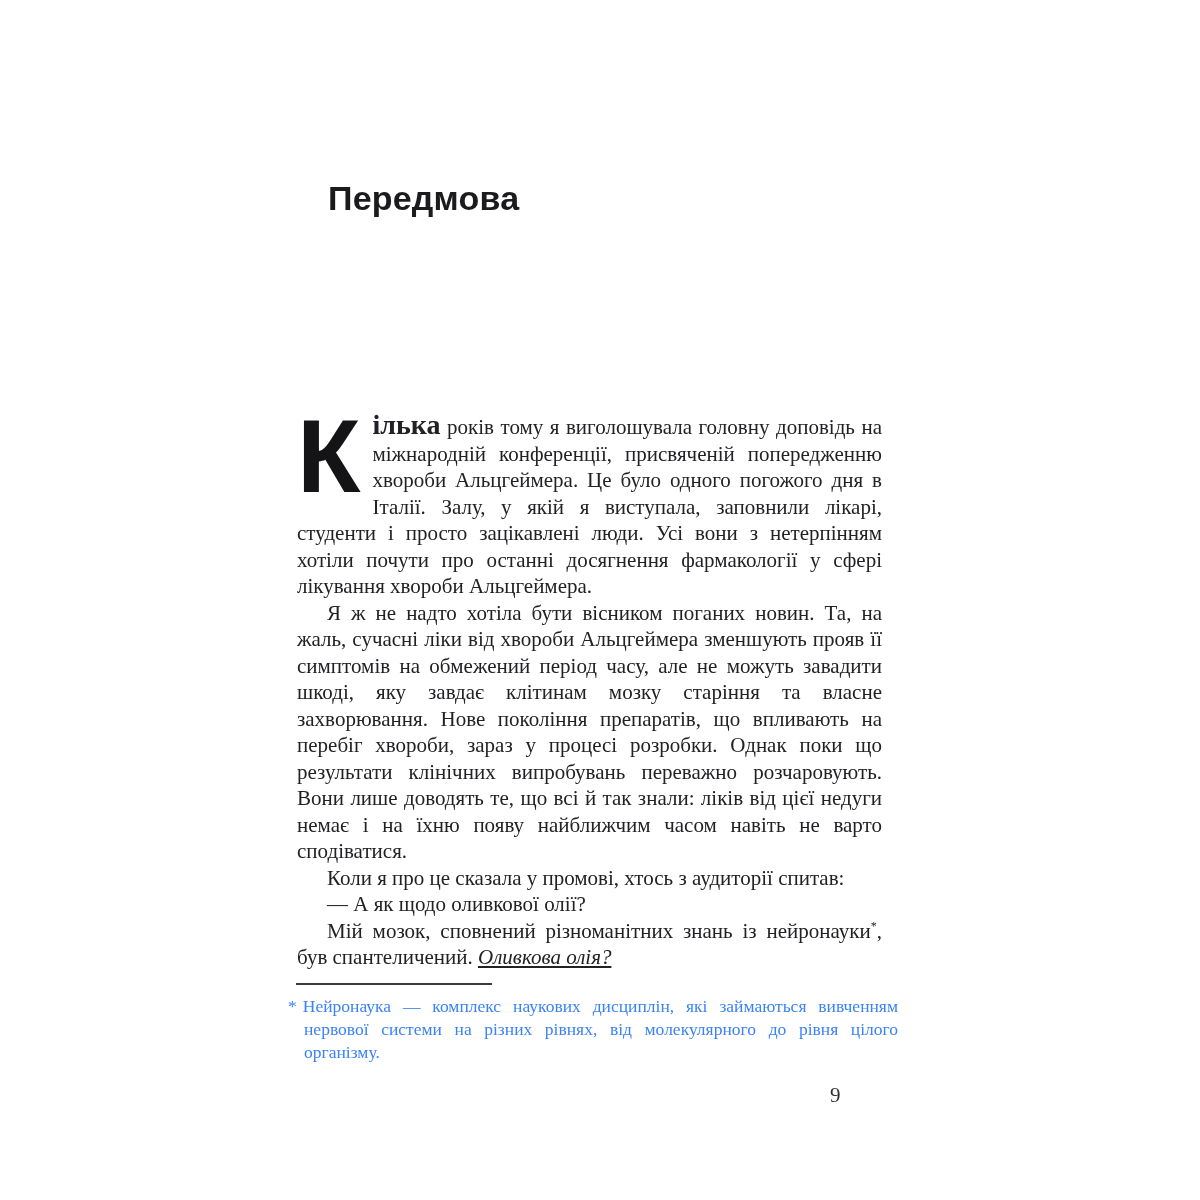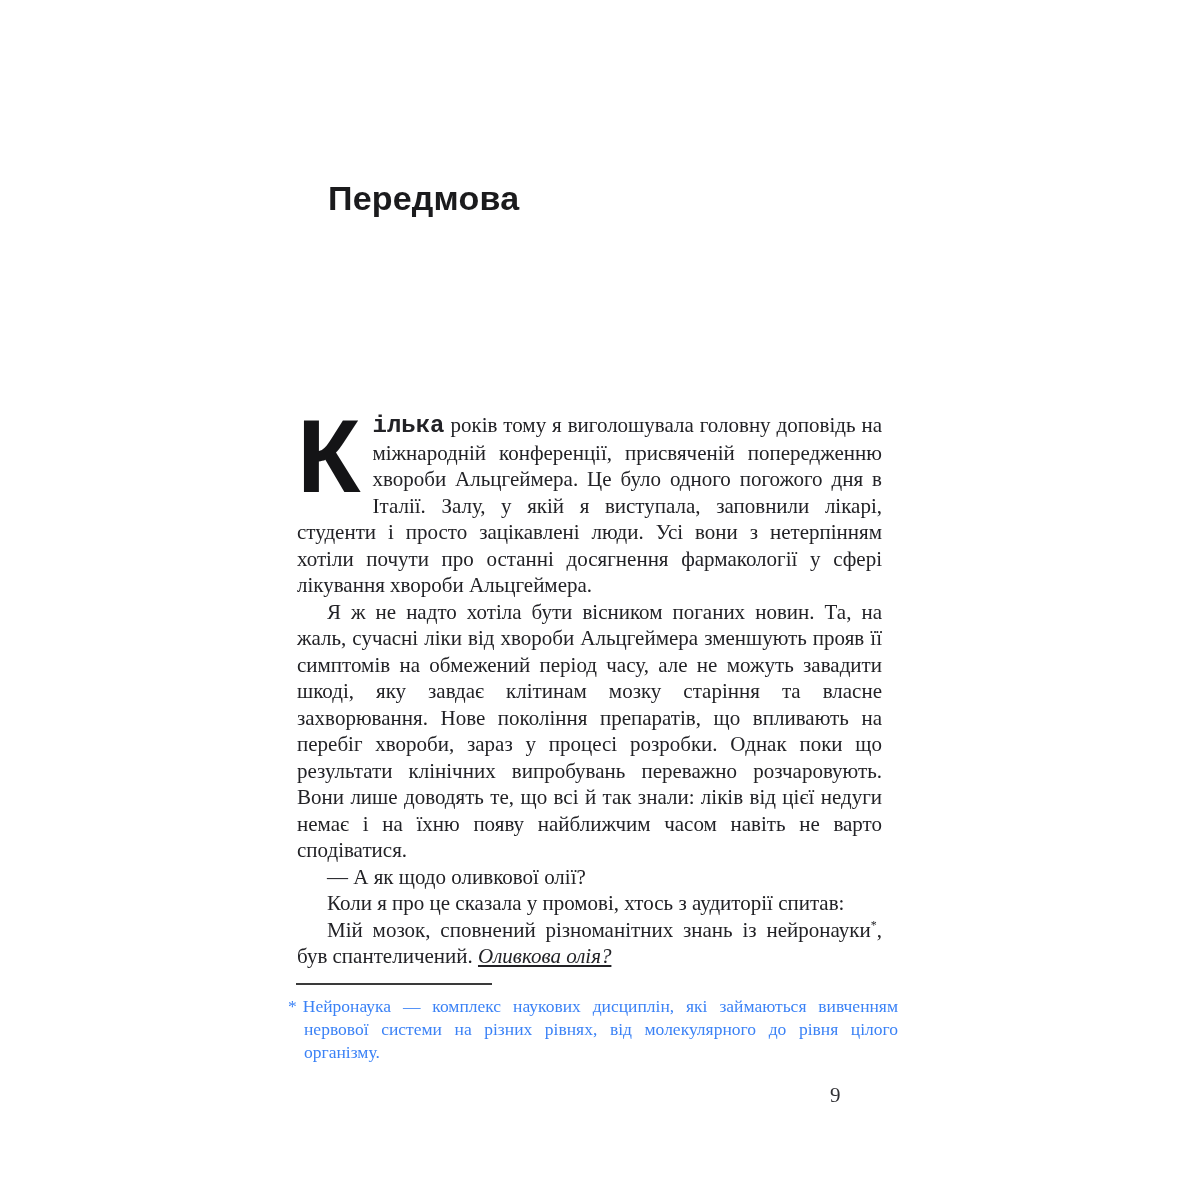--- a/index.html
+++ b/index.html
@@ -45,23 +45,23 @@
     float: left;
     font-family: "Liberation Sans", sans-serif;
     font-weight: 700;
     font-size: 104px;
     line-height: 80px;
     padding-top: 4px;
     margin-right: 12px;
     color: #141416;
   }
   .lead-bold {
-    font-family: Liberation Mono, monospace;
+    font-family: Liberation Serif, serif;
     font-weight: 700;
-    font-size: 24px;
+    font-size: 28px;
   }
   .italic {
     font-style: italic;
     text-decoration: underline;
   }
   sup.fn-ref {
     font-size: 12px;
     line-height: 0;
     vertical-align: super;
   }
@@ -102,23 +102,23 @@
 <div class="page">
 
   <h1 class="chapter-title">Передмова</h1>
 
   <div class="text-block">
 
     <p><span class="drop-cap">К</span><span class="lead-bold">ілька</span><span> років тому я виголошувала головну доповідь на міжнародній конференції, присвяченій попередженню хвороби Альцгеймера. Це було одного погожого дня в Італії. Залу, у якій я виступала, заповнили лікарі, студенти і просто зацікавлені люди. Усі вони з нетерпінням хотіли почути про останні досягнення фармакології у сфері лікування хвороби Альцгеймера.</span></p>
 
     <p class="para-indent">Я ж не надто хотіла бути вісником поганих новин. Та, на жаль, сучасні ліки від хвороби Альцгеймера зменшують прояв її симптомів на обмежений період часу, але не можуть завадити шкоді, яку завдає клітинам мозку старіння та власне захворювання. Нове покоління препаратів, що впливають на перебіг хвороби, зараз у процесі розробки. Однак поки що результати клінічних випробувань переважно розчаровують. Вони лише доводять те, що всі й так знали: ліків від цієї недуги немає і на їхню появу найближчим часом навіть не варто сподіватися.</p>
 
+    <p class="para-indent">Коли я про це сказала у промові, хтось з аудиторії спитав:</p>
+
     <p class="para-indent">— А як щодо оливкової олії?</p>
-
-    <p class="para-indent">Коли я про це сказала у промові, хтось з аудиторії спитав:</p>
 
     <p class="para-indent"><span>Мій мозок, сповнений різноманітних знань із нейронауки</span><sup class="fn-ref">*</sup><span>, був спантеличений. </span><span class="italic">Оливкова олія?</span></p>
 
   </div>
 
   <div class="footnote-rule"></div>
 
   <div class="footnote"><span class="fn-marker">*</span><span>Нейронаука — комплекс наукових дисциплін, які займаються вивченням нервової системи на різних рівнях, від молекулярного до рівня цілого організму.</span></div>
 
   <div class="page-number">9</div>

